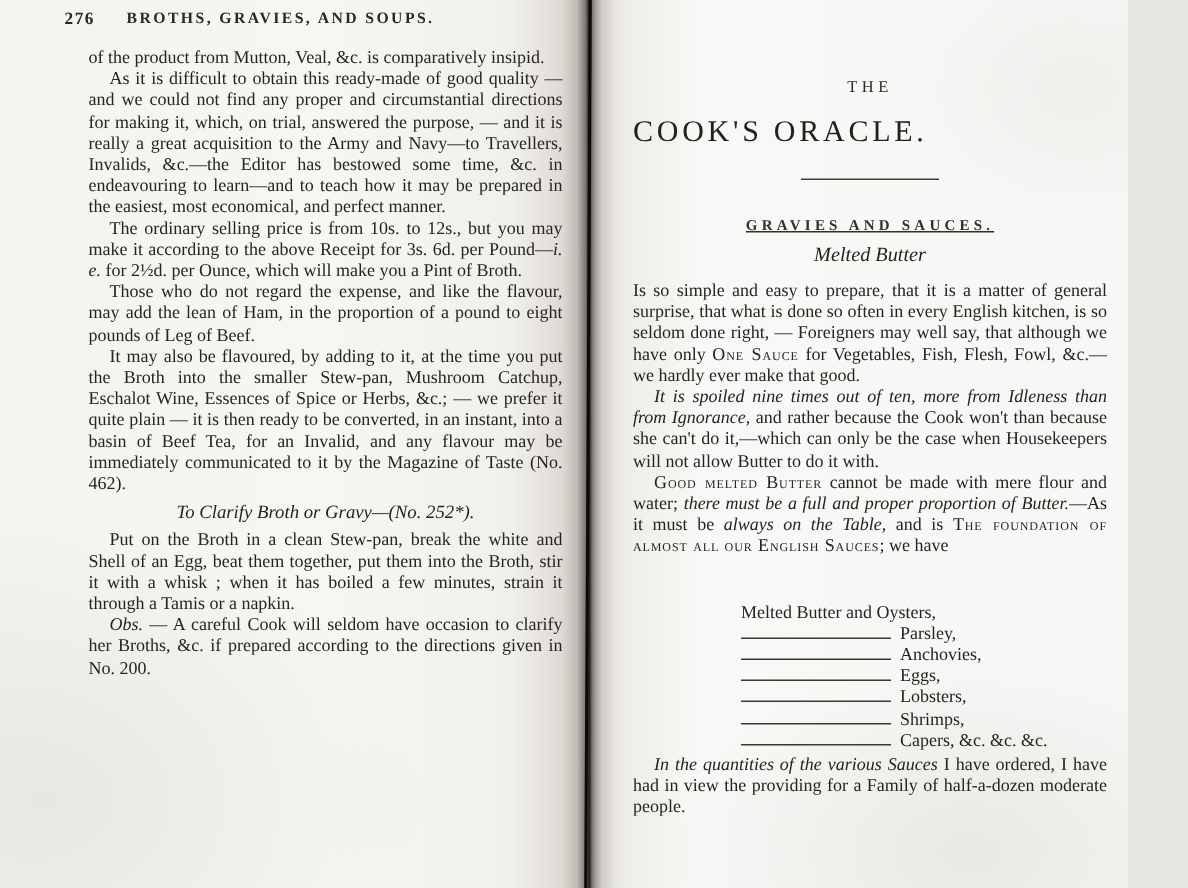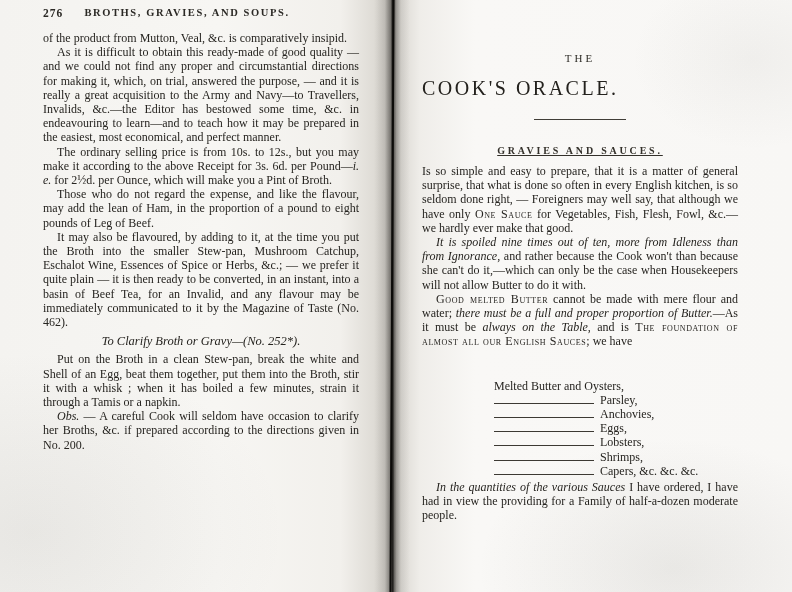--- a/index.html
+++ b/index.html
@@ -17,21 +17,21 @@
     position: absolute; top: 0; height: 592px;
     color: #262420;
   }
   .page-left {
     left: 0; width: 396px;
     background:
       radial-gradient(ellipse 420px 300px at 8% 90%, rgba(120,118,112,0.10), rgba(0,0,0,0) 60%),
       linear-gradient(to right, #f4f3f0 0%, #f7f6f3 55%, #f2f0ec 86%, #dddad4 95%, #c2bfb9 100%);
   }
   .page-right {
-    left: 396px; width: 396px;
+    left: 396px; width: 356px;
     background:
       radial-gradient(ellipse 300px 200px at 70% 96%, rgba(130,128,120,0.13), rgba(0,0,0,0) 65%),
       radial-gradient(ellipse 200px 150px at 90% 10%, rgba(140,138,130,0.08), rgba(0,0,0,0) 60%),
       linear-gradient(to left, #f8f7f5 0%, #f9f8f6 80%, #efede9 94%, #d8d5cf 100%);
   }
   .gutter {
     position: absolute; top: 0; left: 374px; width: 36px; height: 592px;
     background: linear-gradient(to right,
       rgba(20,18,15,0) 0%,
       rgba(20,18,15,0.10) 30%,
@@ -53,21 +53,21 @@
   .lp-header {
     position: absolute; top: 7px; left: 43px; width: 316px; height: 16px;
     font-size: 11.5px; font-weight: bold; color: #2b2925;
   }
   .lp-pagenum { position: absolute; left: 0; top: 0; letter-spacing: 1px; }
   .lp-title {
     position: absolute; left: 0; right: 28px; top: 0;
     text-align: center; letter-spacing: 1.6px; font-size: 10.5px;
   }
   .lp-body {
-    position: absolute; top: 31px; left: 43px; width: 316px;
+    position: absolute; top: 31px; left: 59px; width: 316px;
   }
 
   
   .rp-body {
     position: absolute; top: 40px; left: 26px; width: 316px;
   }
   .rp-halftitle {
     margin: 12px 0 0 0; text-align: center;
     font-size: 11px; letter-spacing: 3px; color: #2e2c27;
   }
@@ -137,20 +137,21 @@
         <p class="indent"><span class="it">Obs.</span><span> — A careful Cook will seldom have occasion to clarify her Broths, &amp;c. if prepared according to the directions given in No. 200.</span></p>
       </div>
   </div>
 
   <div class="page page-right">
     <div class="rp-body">
       <div class="rp-halftitle">THE</div>
       <div class="rp-booktitle">COOK'S ORACLE.</div>
       <div class="rp-rule"></div>
       <div class="rp-section">GRAVIES AND SAUCES.</div>
+      <div class="rp-recipe">Melted Butter</div>
       <div class="rp-paras">
           <p class="noindent"><span>Is so simple and easy to prepare, that it is a matter of general surprise, that what is done so often in every English kitchen, is so seldom done right, — Foreigners may well say, that although we have only </span><span class="sc">One Sauce</span><span> for Vegetables, Fish, Flesh, Fowl, &amp;c.—we hardly ever make that good.</span></p>
           <p class="indent"><span class="it">It is spoiled nine times out of ten, more from Idleness than from Ignorance</span><span>, and rather because the Cook won't than because she can't do it,—which can only be the case when Housekeepers will not allow Butter to do it with.</span></p>
           <p class="indent"><span class="sc">Good melted Butter</span><span> cannot be made with mere flour and water; </span><span class="it">there must be a full and proper proportion of Butter.</span><span>—As it must be </span><span class="it">always on the Table</span><span>, and is </span><span class="sc">The foundation of almost all our English Sauces</span><span>; we have</span></p>
         </div>
       <div class="sauce-list">
         <div class="sauce-first">Melted Butter and Oysters,</div>
         <div>
             <div class="ditto-row"><span class="ditto-rule"></span><span>Parsley,</span></div>
             <div class="ditto-row"><span class="ditto-rule"></span><span>Anchovies,</span></div>

